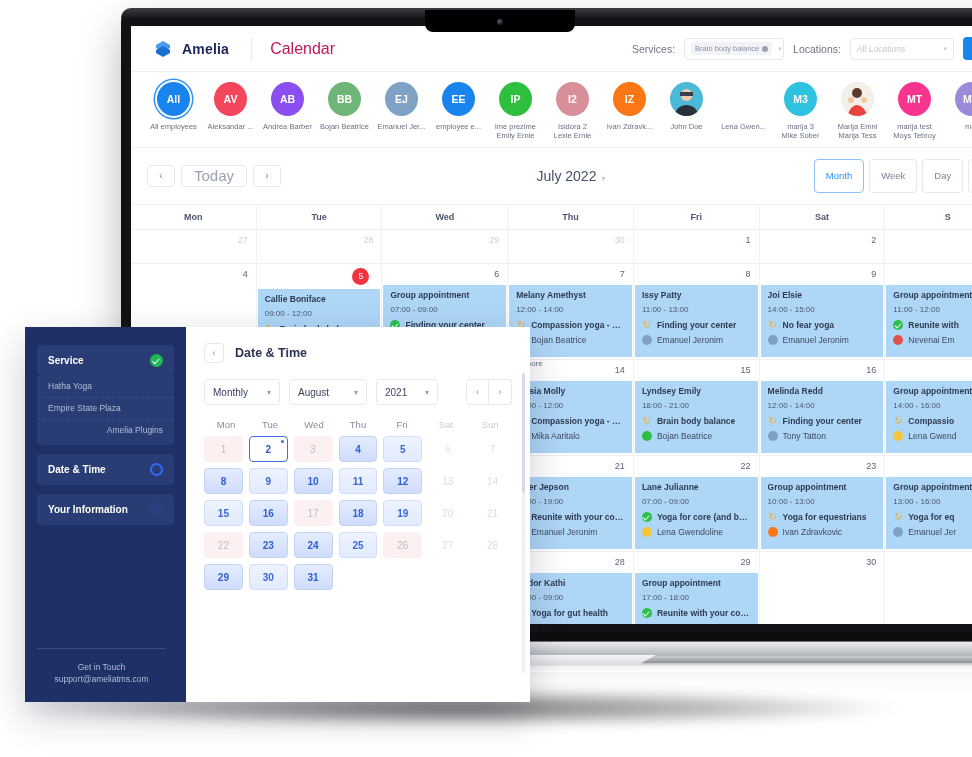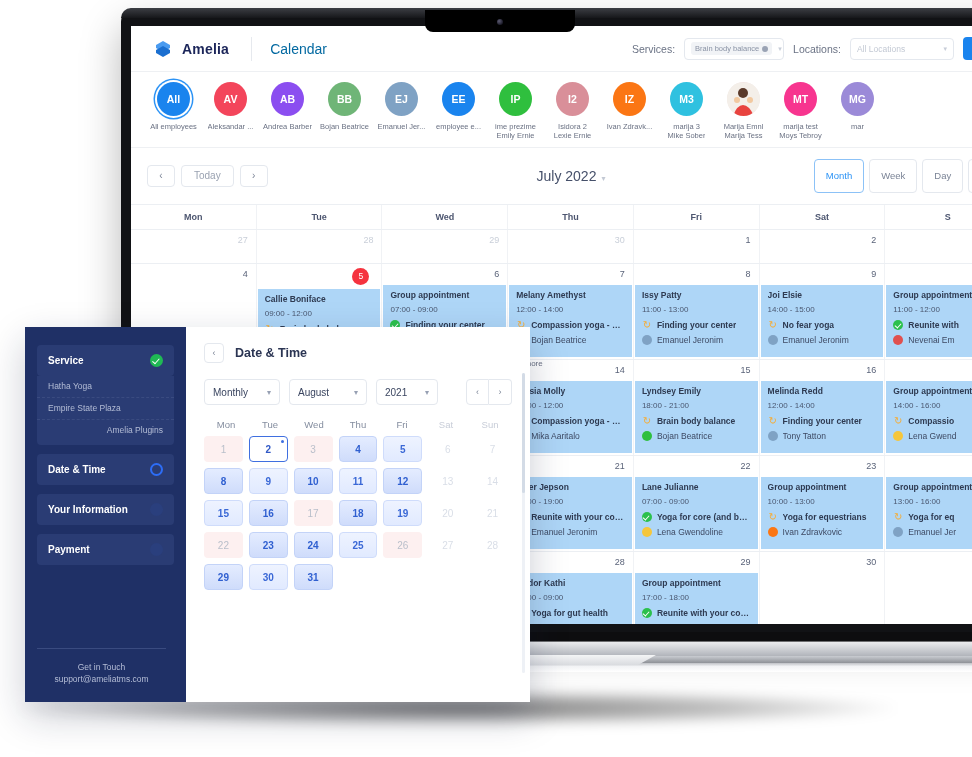--- a/index.html
+++ b/index.html
@@ -56,21 +56,21 @@
 
   
   .app-header {
     height: 46px; display:flex; align-items:center; padding: 0 0 0 22px;
     border-bottom: 1px solid #eef0f3; background:#fff;
   }
   .brand { display:flex; align-items:center; gap:9px; }
   .brand-logo { width:20px; height:20px; position:relative; }
   .brand-name { font-size:14px; font-weight:700; color:#1b2559; letter-spacing:.2px; }
   .hdr-div { width:1px; height:24px; background:#e6e9ee; margin:0 18px 0 22px; }
-  .hdr-title { font-size:14px; color:#0369a1; font-weight:400; }
+  .hdr-title { font-size:16px; color:#be185d; font-weight:400; }
   .hdr-right { margin-left:auto; display:flex; align-items:center; gap:9px; padding-right:0; }
   .hdr-label { font-size:10.5px; color:#6b7385; }
   .sel {
     height:22px; border:1px solid #e4e8ee; border-radius:4px; background:#fff;
     display:flex; align-items:center; padding: 0 6px; gap:6px; min-width:92px;
   }
   .sel.w1 { width:100px; }
   .sel.w2 { width:104px; }
   .chip {
     background:#f1f3f6; border-radius:3px; font-size:7.5px; color:#8a93a5;
@@ -105,21 +105,21 @@
   .emp-name.two { white-space:normal; }
 
   
   .cal-toolbar { display:flex; align-items:center; padding: 11px 0 11px 16px; background:#fff; }
   .nav-btn {
     width:28px;height:22px;border:1px solid #e4e8ee;border-radius:4px;background:#fff;
     display:flex;align-items:center;justify-content:center;font-size:10px;color:#7b8496;
   }
   .today-btn {
     height:22px;border:1px solid #e4e8ee;border-radius:4px;background:#fff;
-    padding:0 12px; display:flex;align-items:center; font-size:10px;color:#9aa2b1; margin:0 6px;
+    padding:0 12px; display:flex;align-items:center; font-size:15px;color:#9aa2b1; margin:0 6px;
   }
   .cal-title {
     position:absolute; left:0; right:0; text-align:center; font-size:14px;
     color:#46506a; font-weight:400; pointer-events:none;
   }
   .cal-title .cap { color:#c3c9d4; font-size:8px; margin-left:5px; }
   .view-group { margin-left:auto; display:flex; gap:5px; padding-right:4px; }
   .view-btn {
     height:34px;border:1px solid #e4e8ee;border-radius:4px;background:#fff;
     padding:0 11px;display:flex;align-items:center;font-size:9.5px;color:#7b8496;
@@ -322,20 +322,34 @@
         </div>
         <div class="emp">
           <div class="ava" style="background: rgb(217, 143, 153);">I2</div>
           <div class="emp-name two">Isidora 2<br>Lexie Ernie</div>
         </div>
         <div class="emp">
           <div class="ava" style="background: rgb(251, 118, 20);">IZ</div>
           <div class="emp-name">Ivan Zdravk...</div>
         </div>
         <div class="emp">
+          <div class="ava" style="background: rgb(76, 184, 216);">
+            <svg width="33" height="33" viewBox="0 0 33 33">
+              <circle cx="16.5" cy="12" r="6" fill="#f0c9a8"></circle>
+              <path d="M4 33 q3-11 12.5-11 T29 33z" fill="#2b2f38"></path>
+              <rect x="10" y="9" width="13" height="4" fill="#3a3f4a"></rect>
+            </svg>
+          </div>
+          <div class="emp-name">John Doe</div>
+        </div>
+        <div class="emp">
+          <div class="ava">LG</div>
+          <div class="emp-name">Lena Gwen...</div>
+        </div>
+        <div class="emp">
           <div class="ava" style="background: rgb(47, 193, 224);">M3</div>
           <div class="emp-name two">marija 3<br>Mike Sober</div>
         </div>
         <div class="emp">
           <div class="ava" style="background: rgb(242, 232, 228);">
             <svg width="33" height="33" viewBox="0 0 33 33">
               <rect width="33" height="33" fill="#f4efe9"></rect>
               <circle cx="16" cy="10" r="5" fill="#5b3a2a"></circle>
               <path d="M6 33 q4-11 10-11 t11 11z" fill="#e8433f"></path>
               <circle cx="10" cy="17" r="3" fill="#f2c9a0"></circle>
@@ -698,24 +712,20 @@
             <div class="step-sub">Hatha Yoga</div>
             <div class="step-sub">Empire State Plaza</div>
             <div class="step-sub">Amelia Plugins</div>
           </div>
           <div class="step">
             <div class="step-t">Date &amp; Time</div>
             <div class="step-badge active"></div>
           </div>
           <div class="step">
             <div class="step-t">Your Information</div>
-            <div class="step-badge idle"></div>
-          </div>
-          <div class="step">
-            <div class="step-t">Payment</div>
             <div class="step-badge idle"></div>
           </div>
         </div>
       <div class="bk-foot">
         <div class="rule"></div>
         <div>Get in Touch</div>
         <div>support@ameliatms.com</div>
       </div>
     </div>
 

